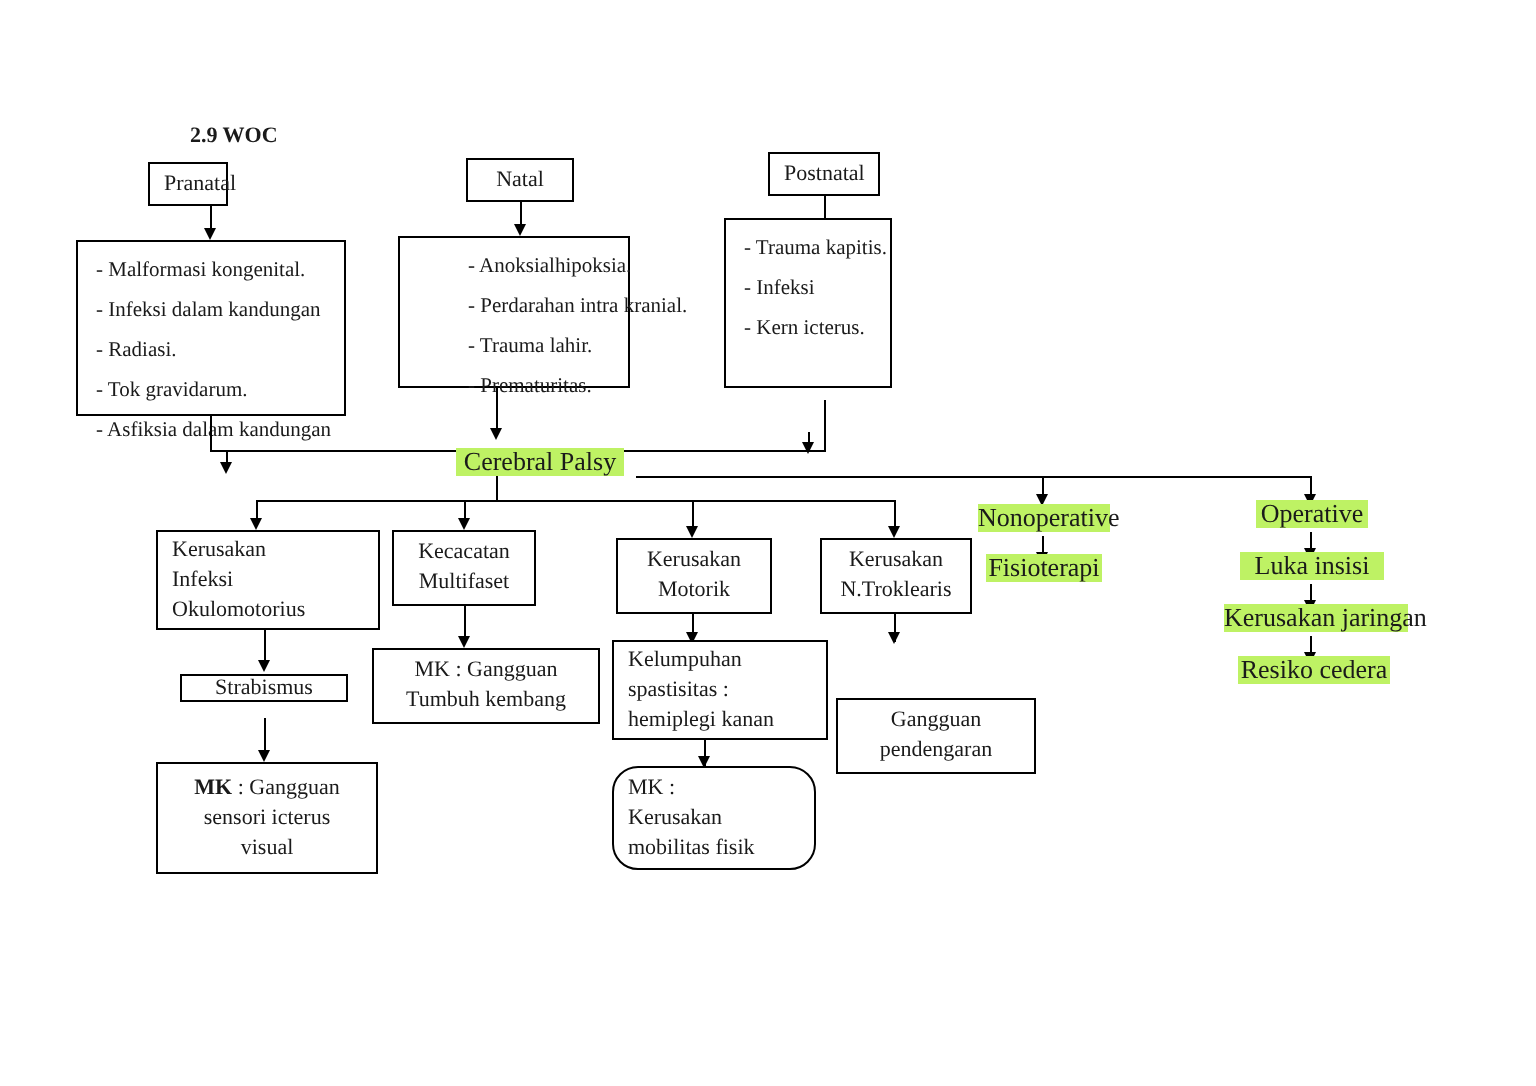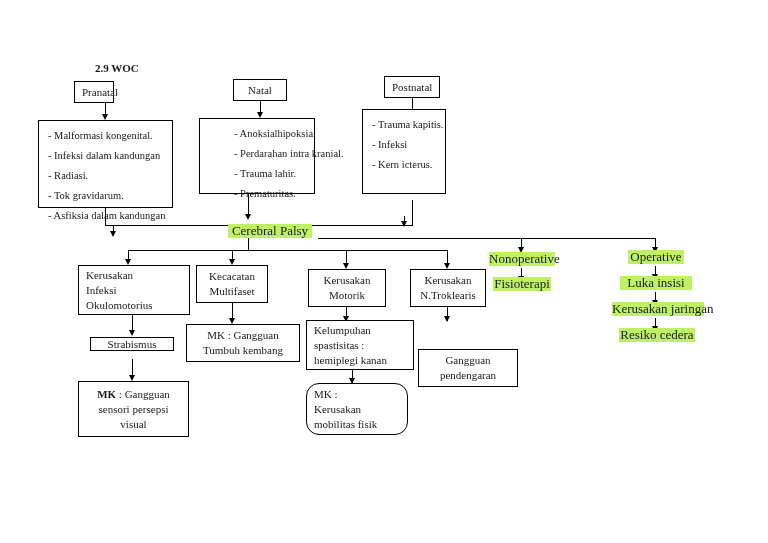--- a/index.html
+++ b/index.html
@@ -161,21 +161,21 @@
 
   <div class="node center" style="left:90px; top:337px; width:84px; height:14px;">
     <div class="pad">Strabismus</div>
   </div>
   <div class="vline" style="left:132px; top:359px; height:19px;"></div>
   <div class="arrowhead" style="left:128.5px; top:375px;"></div>
 
   <div class="node center" style="left:78px; top:381px; width:111px; height:56px;">
     <div class="pad">
       <div><span class="bold">MK</span><span> : Gangguan</span></div>
-      <div>sensori persepsi</div>
+      <div>sensori icterus</div>
       <div>visual</div>
     </div>
   </div>
 
   <div class="node center" style="left:196px; top:265px; width:72px; height:38px;">
     <div class="pad">
       <div>Kecacatan</div>
       <div>Multifaset</div>
     </div>
   </div>

